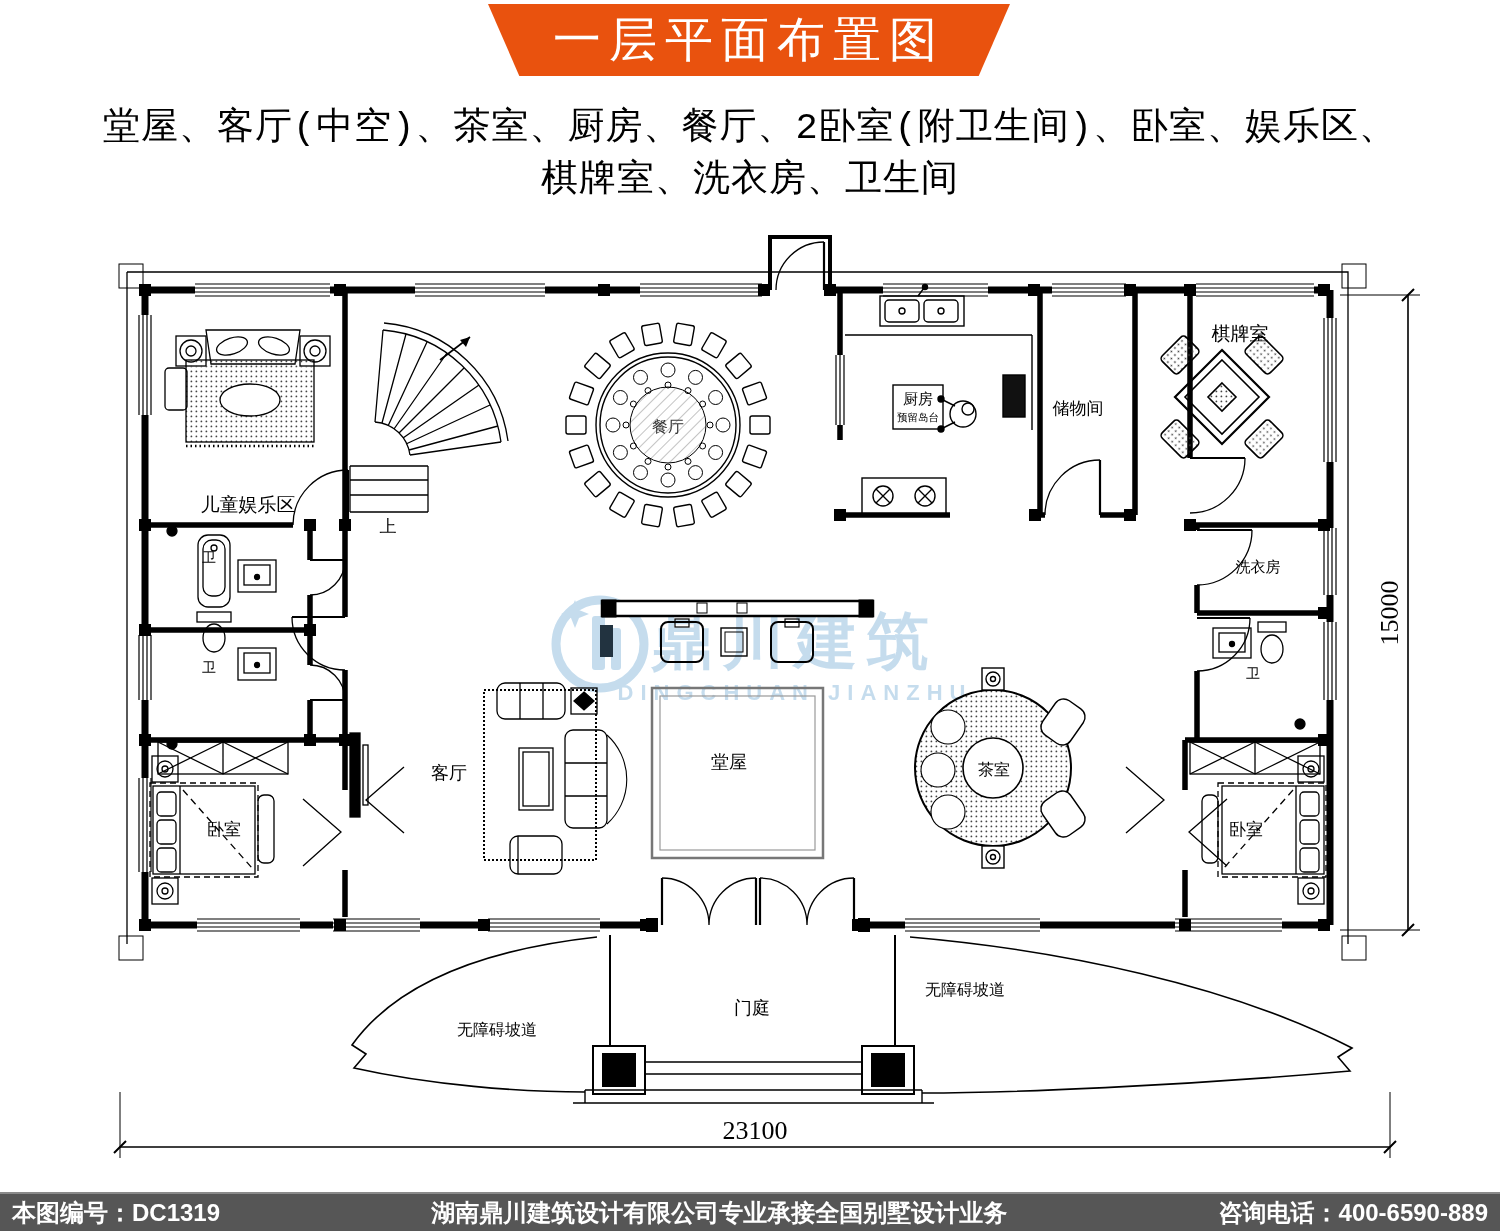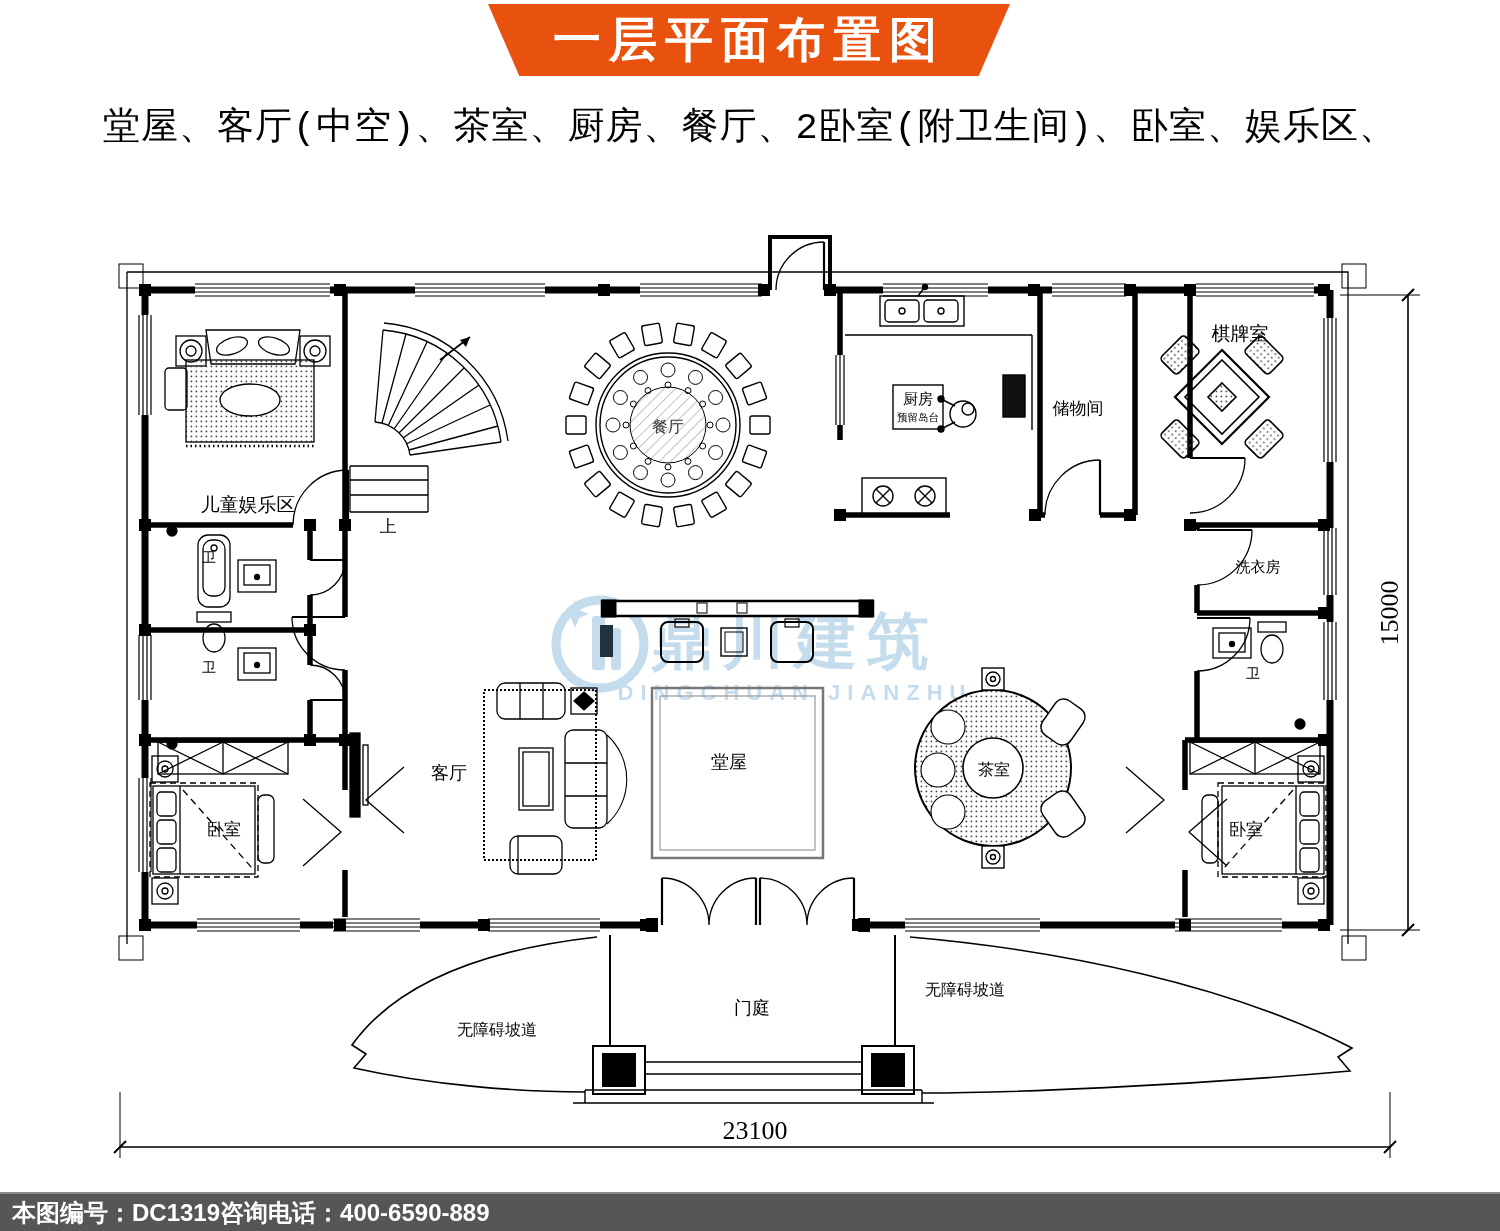--- a/index.html
+++ b/index.html
@@ -4,45 +4,46 @@
 <style>
   html,body{margin:0;padding:0;background:#fff;}
   body{width:1500px;height:1231px;position:relative;overflow:hidden;
        font-family:"Liberation Sans",sans-serif;}
   .page{position:absolute;inset:0;}
   
   .banner{position:absolute;left:488px;top:4px;width:522px;height:72px;
           background:#e9520e;
           clip-path:polygon(0 0,100% 0,94% 100%,6% 100%);
           display:flex;align-items:center;justify-content:center;}
-  .banner span{color:#fff;font-size:48px;font-weight:700;letter-spacing:8px;}
+  .banner span{color:#fff;font-size:48px;font-weight:400;letter-spacing:8px;}
   
   .subtitle{position:absolute;left:0;top:102px;width:1500px;text-align:center;
             font-family:Liberation Mono, monospace;color:#000;
             font-size:37px;line-height:52px;letter-spacing:1px;}
   
   svg.plan{position:absolute;left:0;top:0;}
   
   .footer{position:absolute;left:0;top:1192px;width:1500px;height:39px;
           background:#565656;border-top:2px solid #8a8a8a;
-          display:flex;align-items:center;
+          display:flex;align-items:center;justify-content:space-between;
           padding:0 12px;box-sizing:border-box;}
   .footer span{color:#fff;font-size:24px;font-weight:600;white-space:nowrap;}
 </style>
 </head>
 <body>
 
 <div class="page">
 
   <div class="banner">
     <span>一层平面布置图</span>
   </div>
 
   <div class="subtitle">
     <div>堂屋、客厅(中空)、茶室、厨房、餐厅、2卧室(附卫生间)、卧室、娱乐区、</div>
+    <div>棋牌室、洗衣房、卫生间</div>
   </div>
 
   <svg class="plan" width="1500" height="1231" viewBox="0 0 1500 1231">
     <defs>
       <pattern id="dots" width="5" height="5" patternUnits="userSpaceOnUse">
         <circle cx="1.4" cy="1.4" r="0.9" fill="#444"></circle>
       </pattern>
       <pattern id="hatch" width="8" height="8" patternUnits="userSpaceOnUse" patternTransform="rotate(45)">
         <line x1="0" y1="0" x2="0" y2="8" stroke="#9a9a9a" stroke-width="1.2"></line>
       </pattern>
@@ -453,16 +454,17 @@
       <text x="729" y="768" font-size="18">堂屋</text>
       <text x="994" y="775" font-size="16">茶室</text>
       <text x="752" y="1014" font-size="18">门庭</text>
       <text x="497" y="1035" font-size="16">无障碍坡道</text>
       <text x="965" y="995" font-size="16">无障碍坡道</text>
     </g>
   </svg>
 
   <div class="footer">
     <span>本图编号：DC1319</span>
+    <span>湖南鼎川建筑设计有限公司专业承接全国别墅设计业务</span>
     <span>咨询电话：400-6590-889</span>
   </div>
 
 </div>
 
 </body></html>

